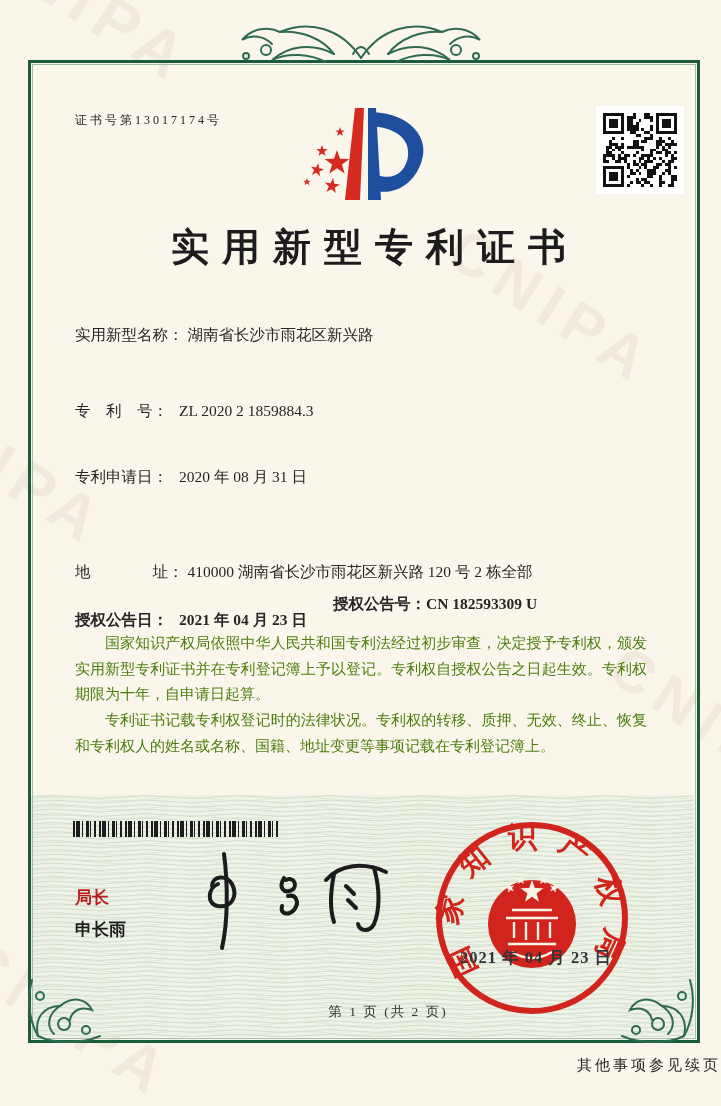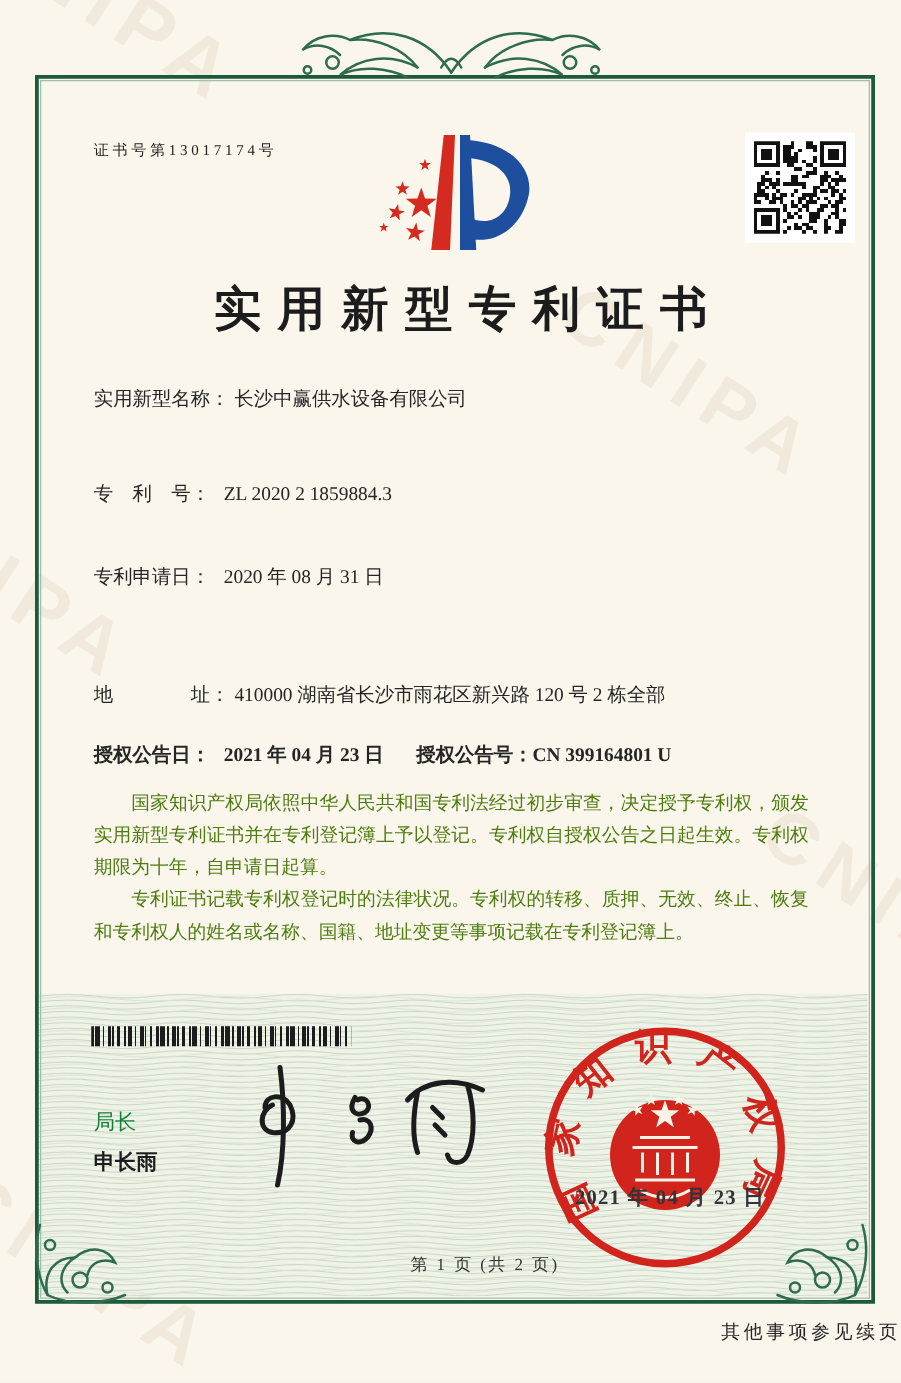--- a/index.html
+++ b/index.html
@@ -41,41 +41,41 @@
 
   .logo{position:absolute;left:293px;top:100px;width:140px;height:108px;}
 
   .qr-wrap{position:absolute;left:596px;top:106px;width:88px;height:88px;background:#ffffff;}
   .qr-wrap svg{position:absolute;left:7px;top:7px;}
 
   .title{position:absolute;left:28px;top:222px;width:694px;text-align:center;
          font-size:38px;font-weight:700;letter-spacing:13px;color:#1c1c1c;}
 
   .frow{position:absolute;left:75px;font-size:15.5px;color:#262626;white-space:nowrap;}
-  .frow .lab{display:inline-block;min-width:100px;}
+  .frow .lab{display:inline-block;min-width:100px;margin-top:16px;}
   .frow .val{margin-left:4px;}
   .r0{top:309px;} .r1{top:356px;} .r2{top:385px;} .r3{top:451px;} .r4{top:499px;} .r5{top:546px;}
   .grant{top:594px;font-weight:bold;}
   .grant .pair2{position:absolute;left:258px;top:0;white-space:nowrap;}
 
   .para{position:absolute;left:75px;width:572px;font-size:15px;line-height:25.5px;
         color:#4d7c0f;text-align:justify;text-indent:2em;}
   .p1{top:631px;} .p2{top:708px;}
 
   .barcode{position:absolute;left:73px;top:821px;width:208px;height:16px;z-index:4;
     background:repeating-linear-gradient(90deg,
       #1c1c1c 0 2px,transparent 2px 3px,
       #1c1c1c 3px 7px,transparent 7px 9px,
       #1c1c1c 9px 10px,transparent 10px 13px,
       #1c1c1c 13px 16px,transparent 16px 17px,
       #1c1c1c 17px 18px,transparent 18px 21px,
       #1c1c1c 21px 23px,transparent 23px 26px);}
 
   .sig-title{position:absolute;left:75px;top:886px;font-family:"Liberation Sans","DejaVu Sans",sans-serif;
-             font-weight:400;font-size:17px;color:#15803d;z-index:4;}
+             font-weight:700;font-size:17px;color:#b91c1c;z-index:4;}
   .sig-name{position:absolute;left:75px;top:918px;font-family:"Liberation Sans","DejaVu Sans",sans-serif;
              font-weight:700;font-size:17px;color:#1e1e1e;z-index:4;}
   .sig-hand{position:absolute;left:188px;top:844px;z-index:4;}
   .sig-hand path{stroke:#1c1c1c;fill:none;stroke-width:4;stroke-linecap:round;stroke-linejoin:round;}
 
   .seal{position:absolute;left:432px;top:818px;width:200px;height:200px;z-index:5;}
   .seal-ring{fill:none;stroke:#d0241c;stroke-width:6;}
   .seal-ring-text{font-size:29px;font-weight:700;letter-spacing:19px;fill:#d0241c;
                   font-family:"Liberation Serif","DejaVu Serif",serif;}
   .emblem-detail{stroke:#f7f3e7;stroke-width:2.4;fill:none;}
@@ -442,36 +442,36 @@
           <rect x="20" y="2" width="3" height="3" fill="#111"></rect>
           <rect x="0" y="18" width="7" height="7" fill="#111"></rect>
           <rect x="1" y="19" width="5" height="5" fill="#fff"></rect>
           <rect x="2" y="20" width="3" height="3" fill="#111"></rect>
         </svg>
     </div>
 
     <div class="title">实用新型专利证书</div>
 
     <div class="frow r0">
-      <span class="lab">实用新型名称：</span><span class="val">长沙中赢供水设备有限公司</span>
+      <span class="lab">实用新型名称：</span><span class="val">湖南省长沙市雨花区新兴路</span>
     </div>
     <div class="frow r2">
       <span class="lab">专　利　号：</span><span class="val">ZL 2020 2 1859884.3</span>
     </div>
     <div class="frow r3">
       <span class="lab">专利申请日：</span><span class="val">2020 年 08 月 31 日</span>
     </div>
     <div class="frow r5">
       <span class="lab">地　　　　址：</span><span class="val">410000 湖南省长沙市雨花区新兴路 120 号 2 栋全部</span>
     </div>
 
     <div class="frow grant">
       <span class="lab">授权公告日：</span><span class="val">2021 年 04 月 23 日</span>
       <span class="pair2">
-        <span>授权公告号：</span><span>CN 399164801 U</span>
+        <span>授权公告号：</span><span>CN 182593309 U</span>
       </span>
     </div>
 
     <div class="para p1">国家知识产权局依照中华人民共和国专利法经过初步审查，决定授予专利权，颁发实用新型专利证书并在专利登记簿上予以登记。专利权自授权公告之日起生效。专利权期限为十年，自申请日起算。</div>
     <div class="para p2">专利证书记载专利权登记时的法律状况。专利权的转移、质押、无效、终止、恢复和专利权人的姓名或名称、国籍、地址变更等事项记载在专利登记簿上。</div>
 
     <div class="barcode"></div>
 
     <div class="sig-title">局长</div>
     <div class="sig-name">申长雨</div>

